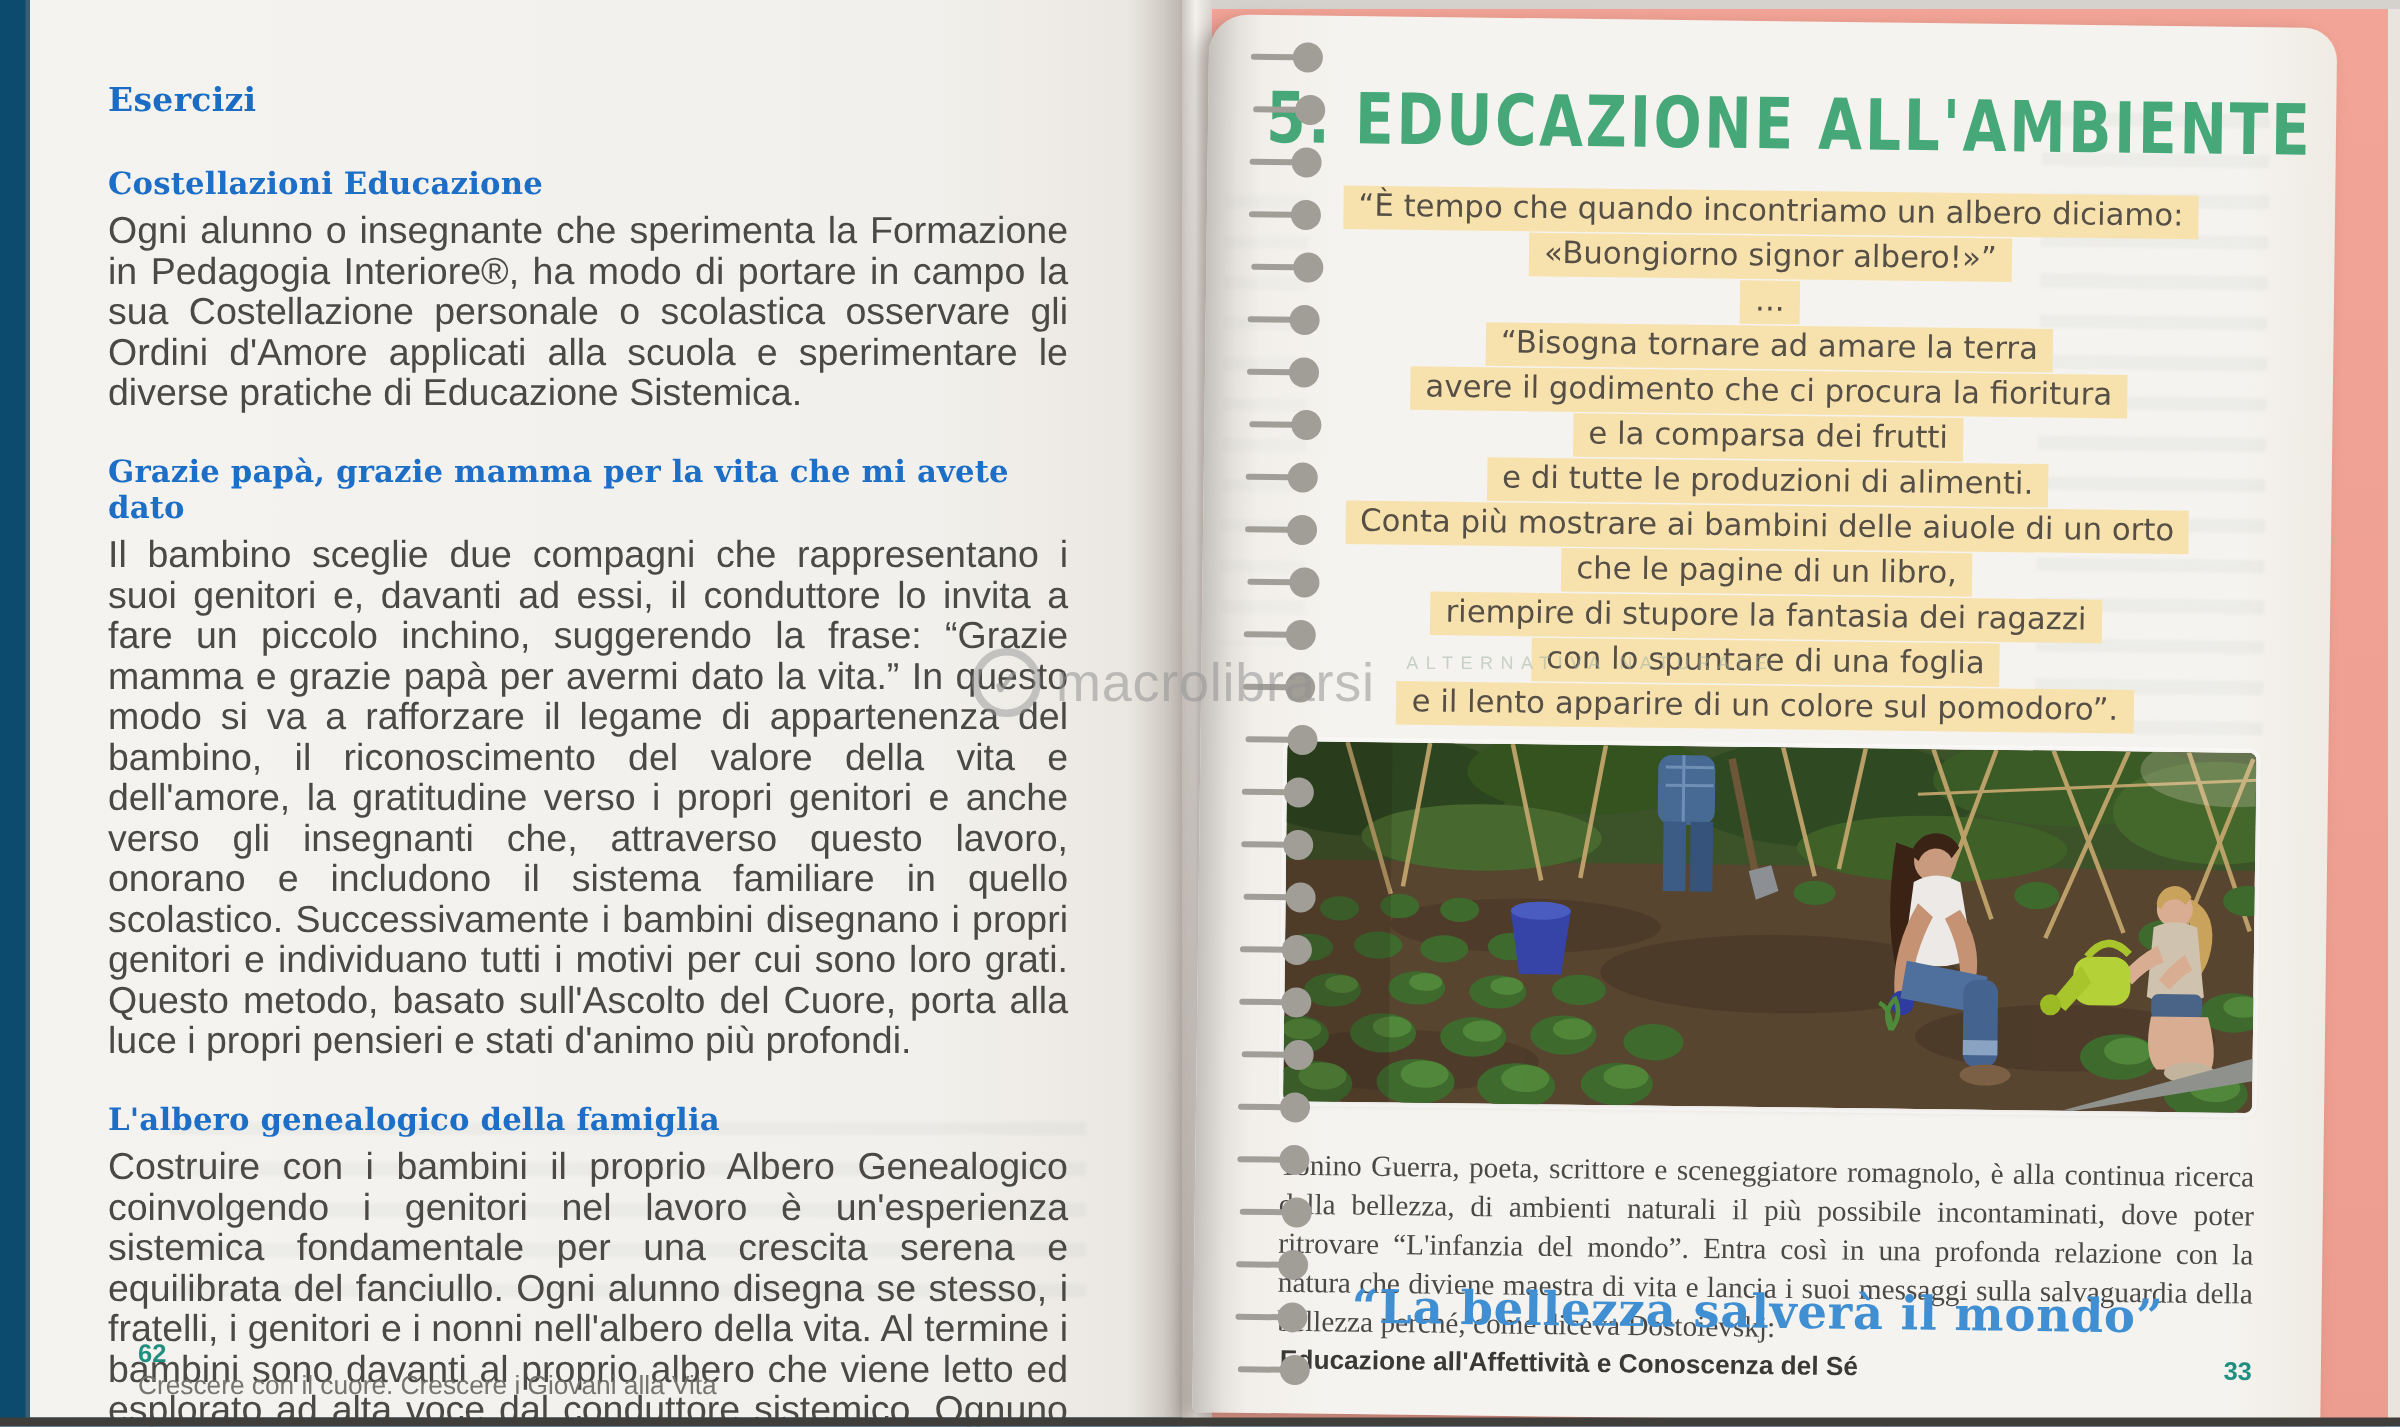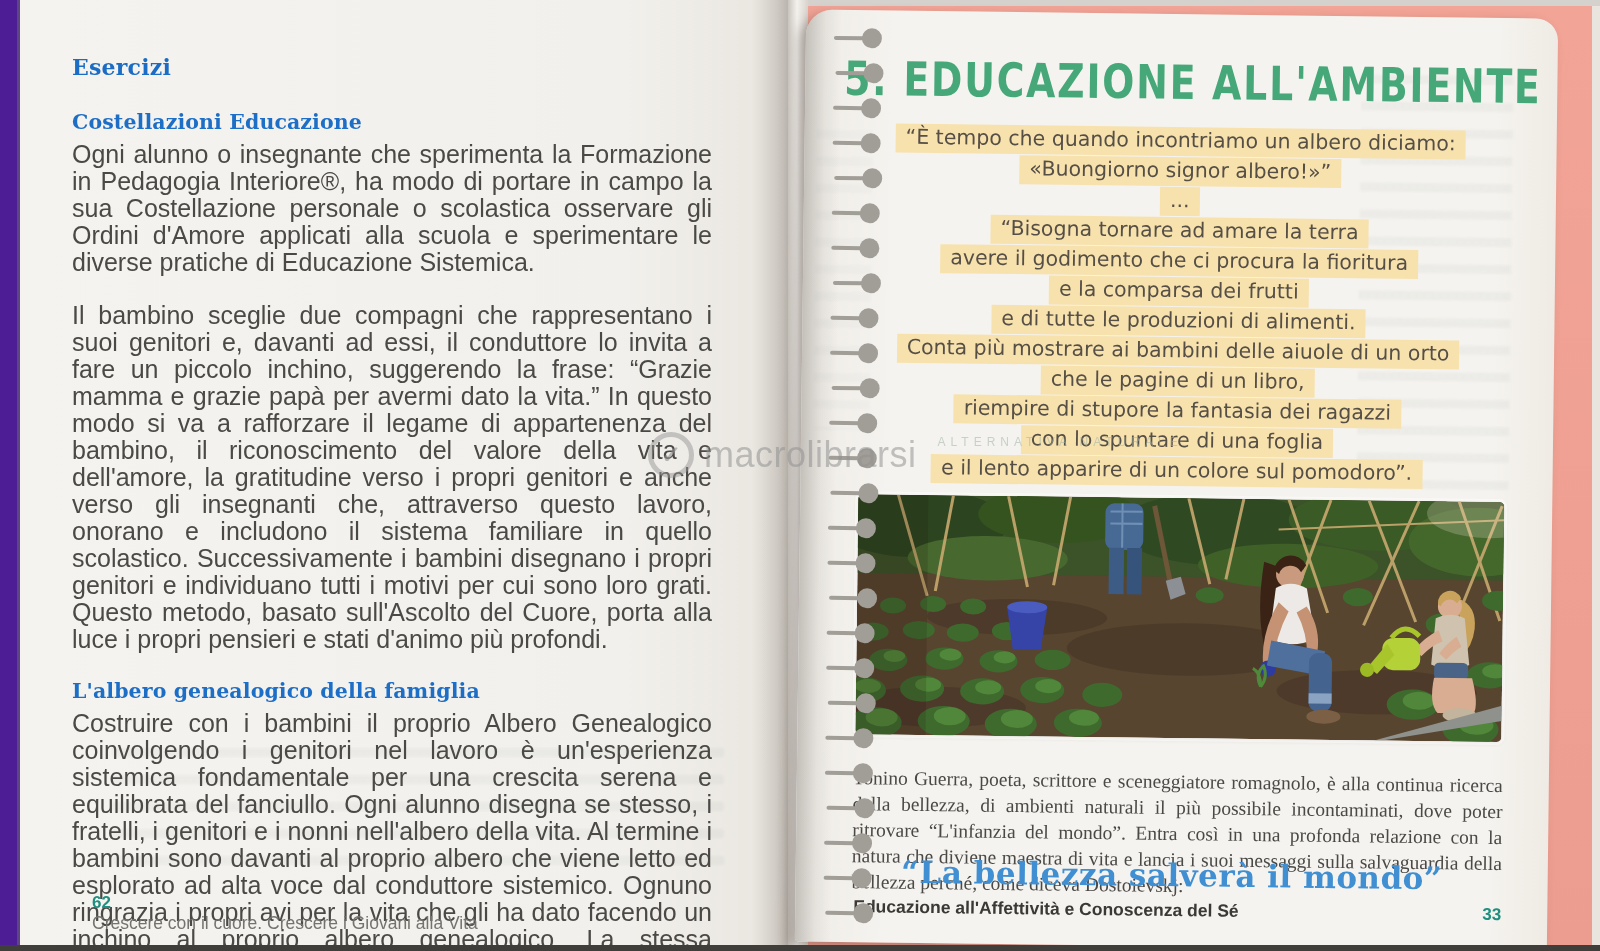--- a/index.html
+++ b/index.html
@@ -1,16 +1,16 @@
 <!DOCTYPE html>
 <html><head>
 <meta charset="utf-8">
 <style>
   html,body{margin:0;padding:0;}
-  .screen{position:relative;width:1600px;height:951px;background:#4c1d95;overflow:hidden;
+  .screen{position:relative;width:1600px;height:951px;background:#0c4a6e;overflow:hidden;
           font-family:"Liberation Sans",sans-serif;}
 
   
   .scan-edge-bottom{position:absolute;left:0;right:0;bottom:0;height:6px;background:#403e3a;z-index:100;}
   .scan-edge-left{position:absolute;left:17px;top:0;bottom:0;width:3px;background:rgba(120,118,112,.45);z-index:2;}
   .scan-edge-top-right{position:absolute;left:800px;right:0;top:0;height:7px;background:#d5d2ce;z-index:1;}
   .scan-edge-right{position:absolute;right:0;top:6px;width:9px;bottom:0;background:#e9e4dd;z-index:1;}
 
   
   .left-page{position:absolute;left:20px;top:0;width:772px;height:945px;
@@ -98,20 +98,21 @@
     <div class="ghost ghost-left"></div>
     <div class="left-content">
       <h1 class="page-heading">Esercizi</h1>
 
       <div>
         <h2 class="sec-title">Costellazioni Educazione</h2>
         <p class="sec-body">Ogni alunno o insegnante che sperimenta la Formazione in Pedagogia Interiore®, ha modo di portare in campo la sua Costellazione personale o scolastica osservare gli Ordini d'Amore applicati alla scuola e sperimentare le diverse pratiche di Educazione Sistemica.</p>
       </div>
 
       <div>
+        <h2 class="sec-title">Grazie papà, grazie mamma per la vita che mi avete dato</h2>
         <p class="sec-body">Il bambino sceglie due compagni che rappresentano i suoi genitori e, davanti ad essi, il conduttore lo invita a fare un piccolo inchino, suggerendo la frase: “Grazie mamma e grazie papà per avermi dato la vita.” In questo modo si va a rafforzare il legame di appartenenza del bambino, il riconoscimento del valore della vita e dell'amore, la gratitudine verso i propri genitori e anche verso gli insegnanti che, attraverso questo lavoro, onorano e includono il sistema familiare in quello scolastico. Successivamente i bambini disegnano i propri genitori e individuano tutti i motivi per cui sono loro grati. Questo metodo, basato sull'Ascolto del Cuore, porta alla luce i propri pensieri e stati d'animo più profondi.</p>
       </div>
 
       <div>
         <h2 class="sec-title">L'albero genealogico della famiglia</h2>
         <p class="sec-body">Costruire con i bambini il proprio Albero Genealogico coinvolgendo i genitori nel lavoro è un'esperienza sistemica fondamentale per una crescita serena e equilibrata del fanciullo. Ogni alunno disegna se stesso, i fratelli, i genitori e i nonni nell'albero della vita. Al termine i bambini sono davanti al proprio albero che viene letto ed esplorato ad alta voce dal conduttore sistemico. Ognuno ringrazia i propri avi per la vita che gli ha dato facendo un inchino al proprio albero genealogico. La stessa esperienza si può ripetere mettendo in scena la propria Costellazione Familiare degli avi.</p>
       </div>
     </div>
 
     <div class="left-footer">

